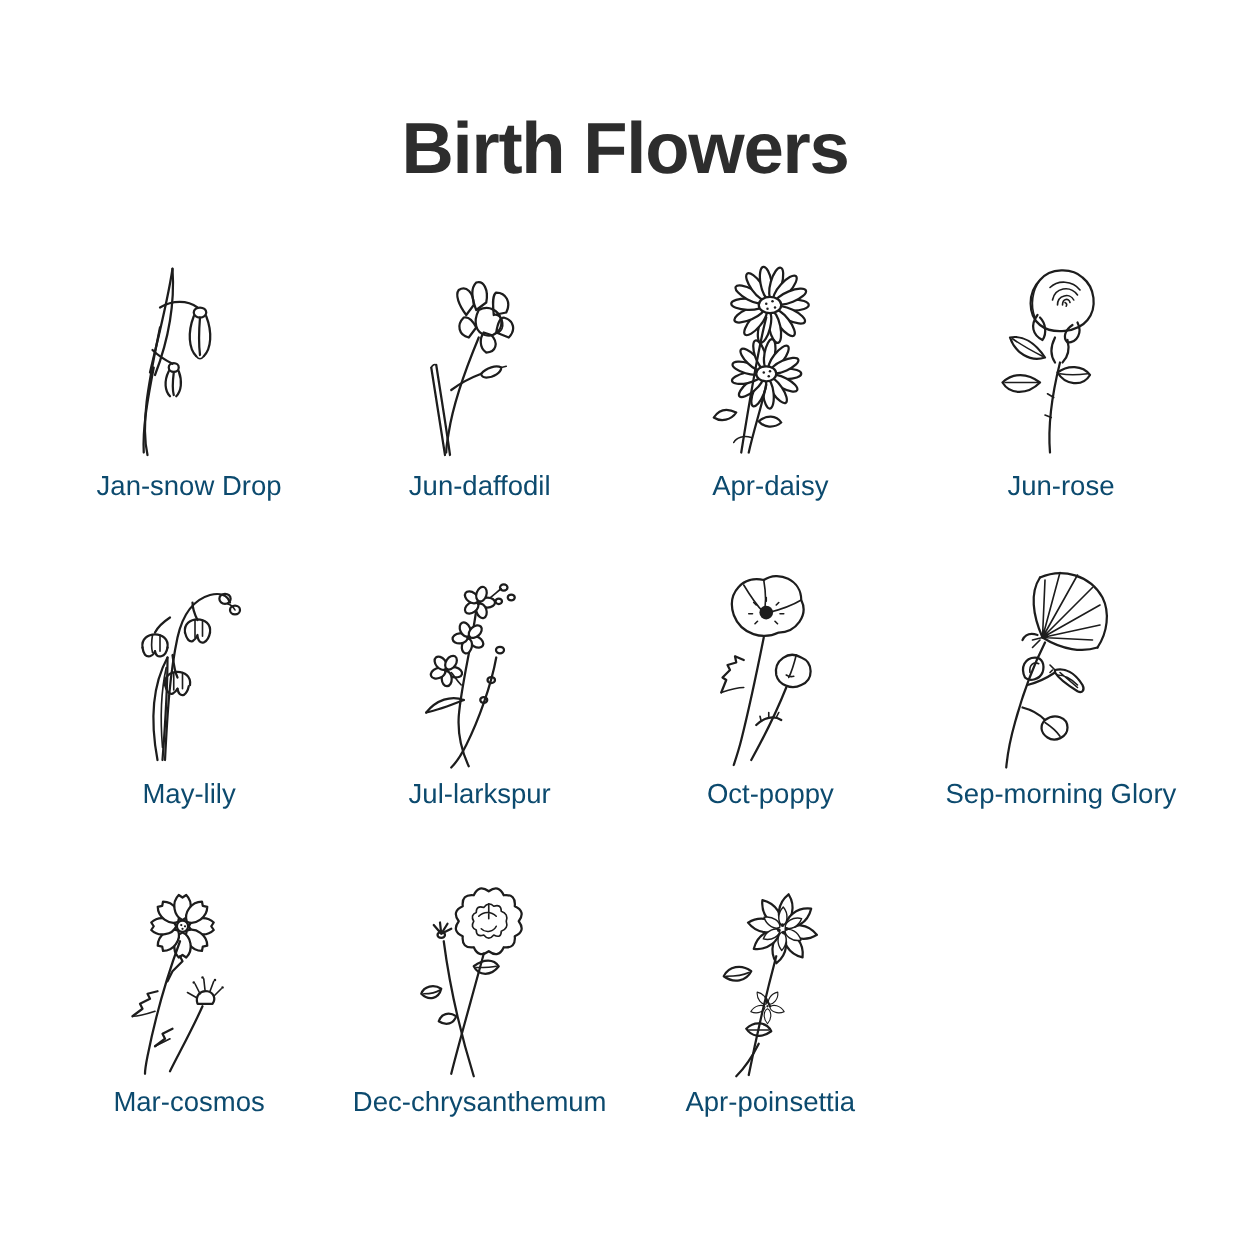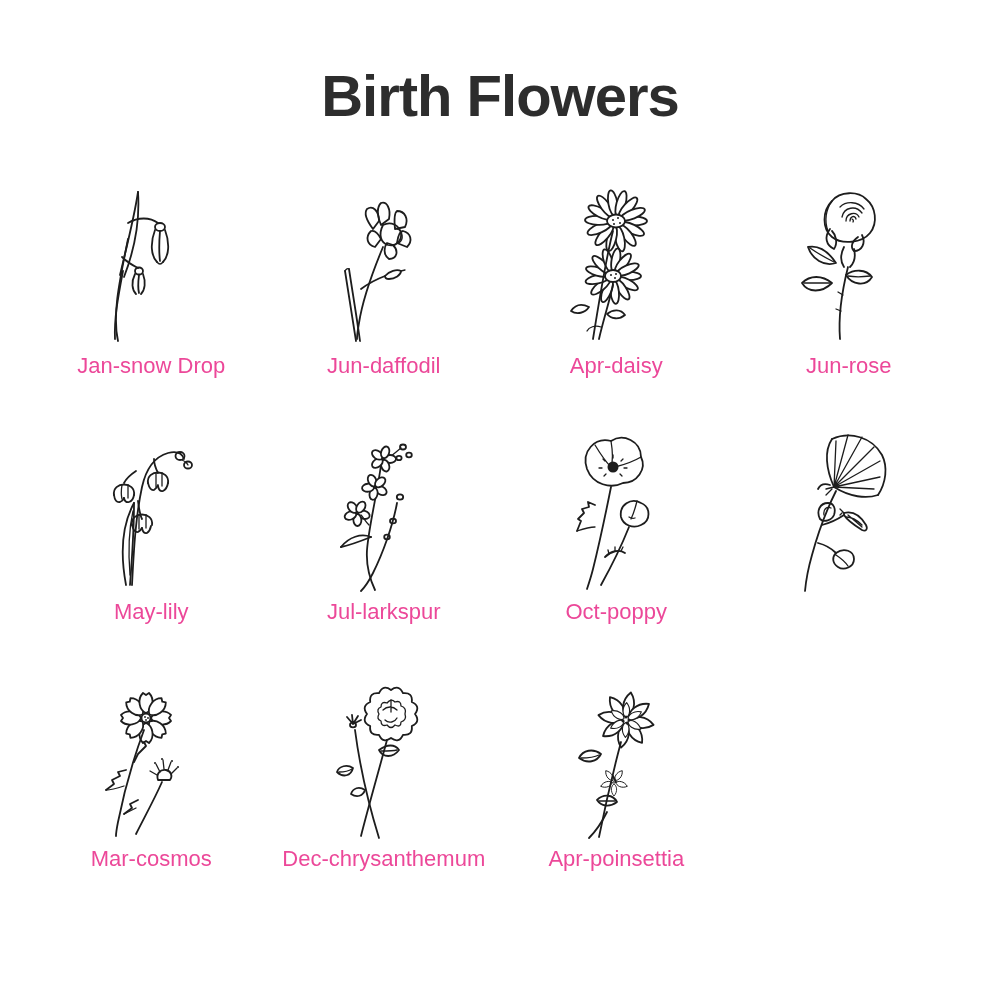--- a/index.html
+++ b/index.html
@@ -3,35 +3,35 @@
 <meta charset="utf-8">
 <style>
   html,body{margin:0;padding:0;}
   body{
     width:1000px;height:1000px;background:#ffffff;
     font-family:"Liberation Sans", sans-serif;
     overflow:hidden;
   }
   .poster{width:1000px;height:1000px;position:relative;}
   .title{
-    margin:0;padding-top:62px;text-align:center;
+    margin:0;padding-top:85px;text-align:center;
     font-size:58px;font-weight:700;letter-spacing:-1px;
     color:#2d2d2d;
   }
   .grid{
     width:930px;margin:50px auto 0 auto;
     display:grid;grid-template-columns:repeat(4,1fr);
     row-gap:46px;
   }
   figure.cell{
     margin:0;display:flex;flex-direction:column;align-items:center;
   }
   figure.cell svg{display:block;}
   figcaption.flower-label{
-    margin-top:4px;font-size:22px;color:#ec4899;line-height:1.2;
+    margin-top:4px;font-size:22px;color:#0c4a6e;line-height:1.2;
     text-align:center;white-space:nowrap;
   }
   
   .art path,.art ellipse,.art circle,.art line{
     stroke:#1d1d1d;fill:none;stroke-width:1.8;
     stroke-linecap:round;stroke-linejoin:round;
   }
   .art .thin{stroke-width:1.3;}
   .art .ink{fill:#1d1d1d;stroke:none;}
   .art .wh{fill:#ffffff;}
@@ -271,20 +271,21 @@
         <path class="thin" d="M50,90 C49,84 53,81 57,83"></path>
         <path d="M70,88 C78,86 86,90 92,100 C94,104 92,107 88,105 C80,100 73,95 70,90 Z"></path>
         <path class="thin" d="M74,90 L88,102 M72,92 C78,92 84,96 88,100"></path>
         <path class="thin" d="M70,88 l-4,-4 M68,88 l-2,2"></path>
         <path d="M62,66 C52,86 44,108 38,130 C34,144 32,155 31,166"></path>
         <path d="M48,100 C56,98 64,94 70,90"></path>
         <path d="M44,118 C52,120 58,124 62,128"></path>
         <path d="M62,128 C70,122 80,126 80,134 C80,142 70,146 64,142 C58,138 58,132 62,128 Z"></path>
         <path class="thin" d="M62,130 C68,134 72,138 74,141"></path>
       </svg>
+      <figcaption class="flower-label">Sep-morning Glory</figcaption>
     </figure>
 
     <figure class="cell">
       <svg class="art" width="150" height="170" viewBox="0 0 150 170">
         <g transform="translate(70,46)">
           <path class="wh" transform="rotate(0)" d="M5,0 C8,-7 19,-9 25,-3 L23,0 L25,3 C19,9 8,7 5,0 Z"></path>
           <path class="wh" transform="rotate(45)" d="M5,0 C8,-7 19,-9 25,-3 L23,0 L25,3 C19,9 8,7 5,0 Z"></path>
           <path class="wh" transform="rotate(90)" d="M5,0 C8,-7 19,-9 25,-3 L23,0 L25,3 C19,9 8,7 5,0 Z"></path>
           <path class="wh" transform="rotate(135)" d="M5,0 C8,-7 19,-9 25,-3 L23,0 L25,3 C19,9 8,7 5,0 Z"></path>
           <path class="wh" transform="rotate(180)" d="M5,0 C8,-7 19,-9 25,-3 L23,0 L25,3 C19,9 8,7 5,0 Z"></path>

